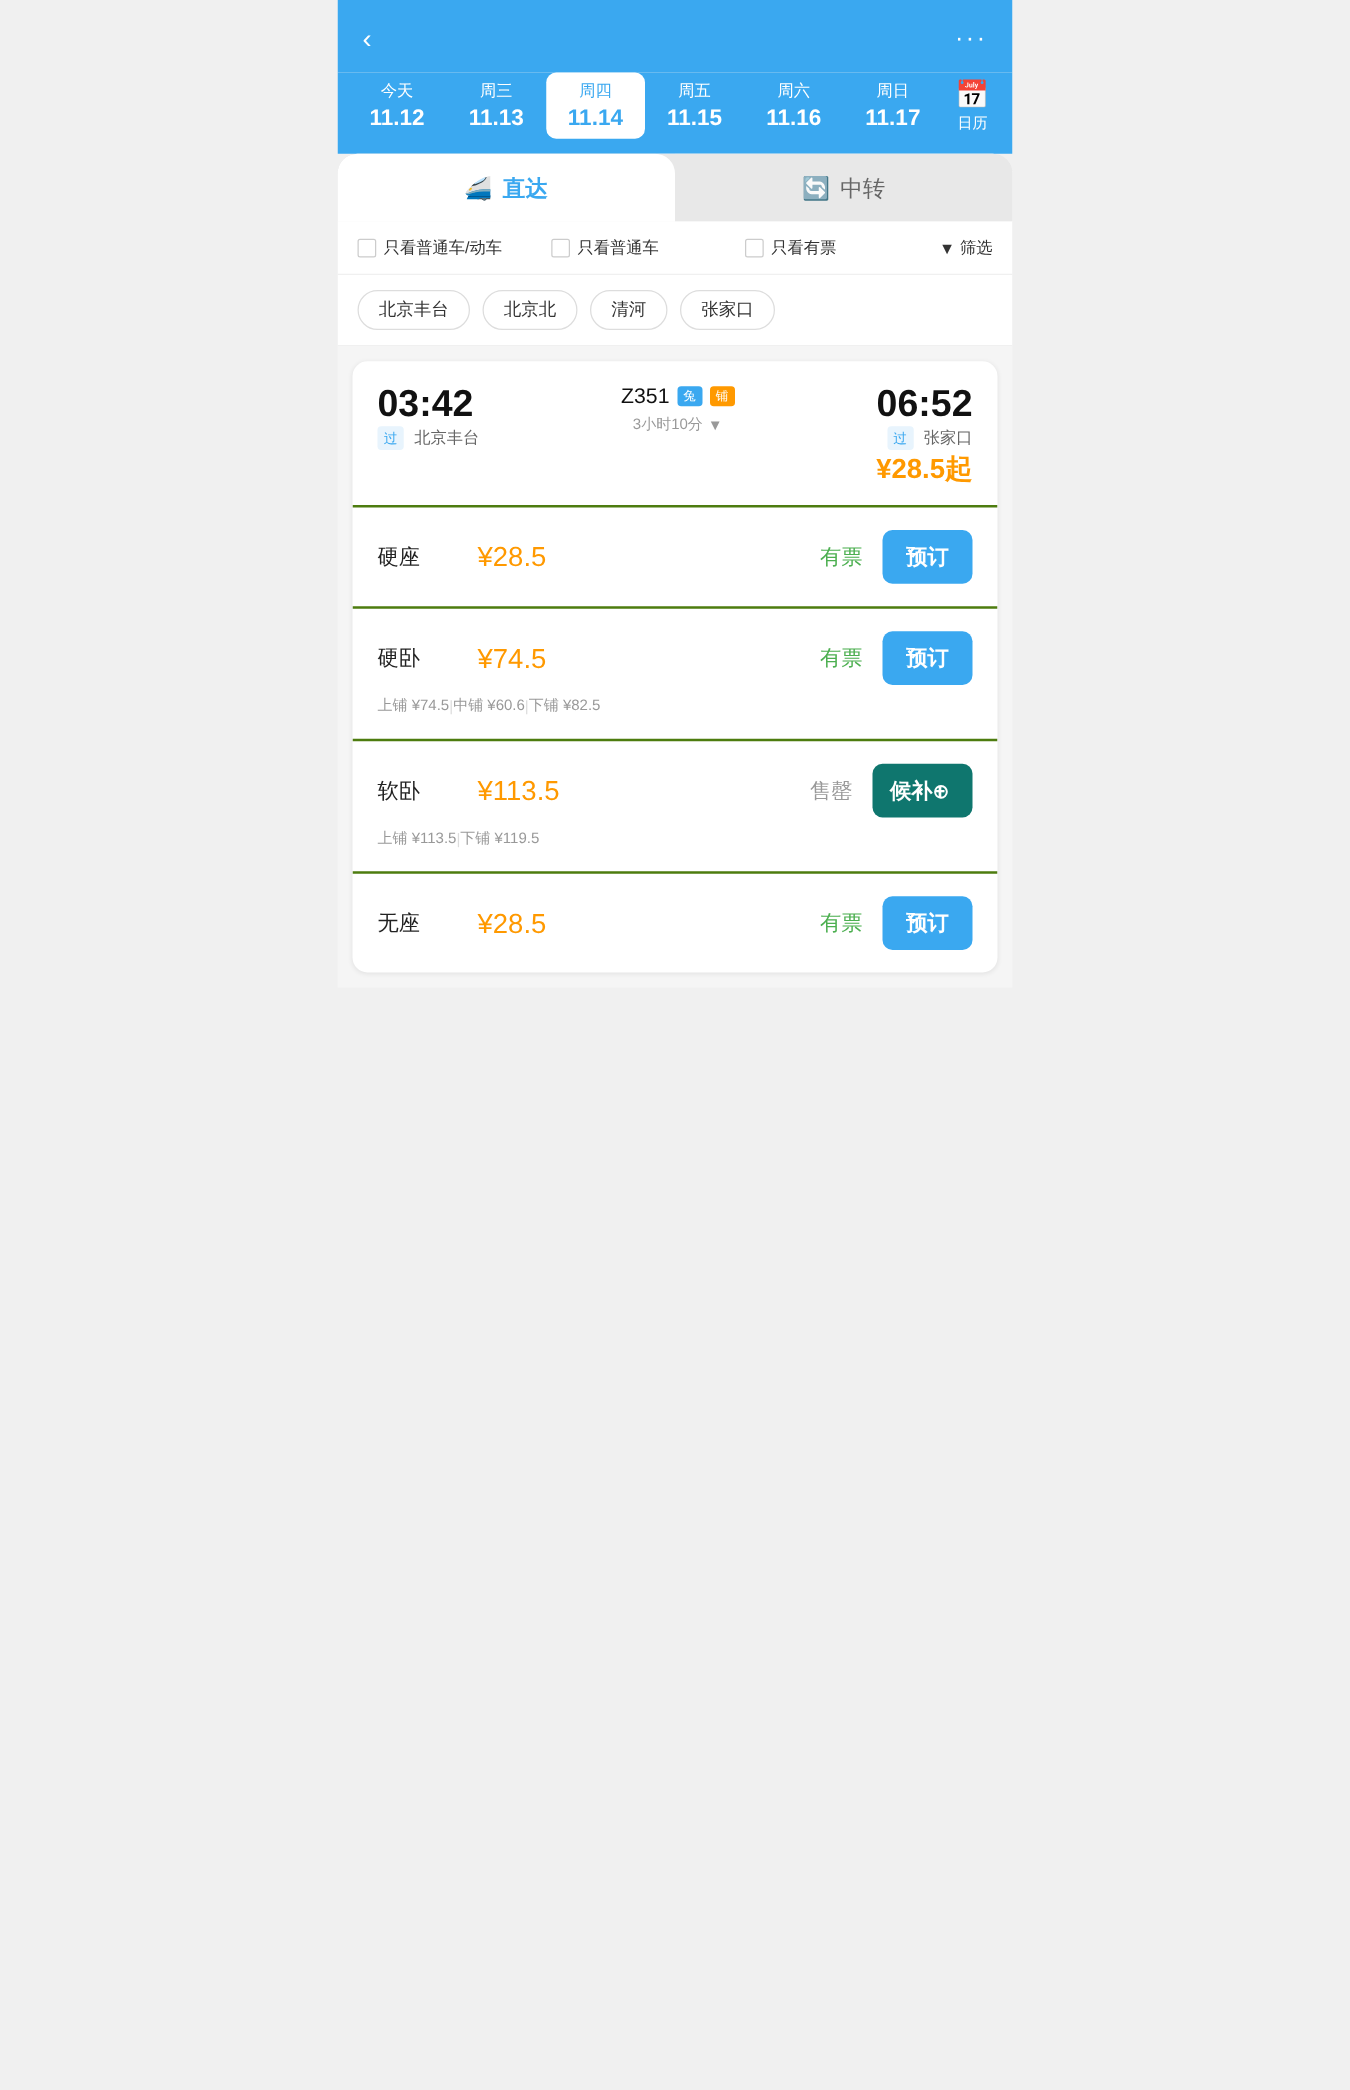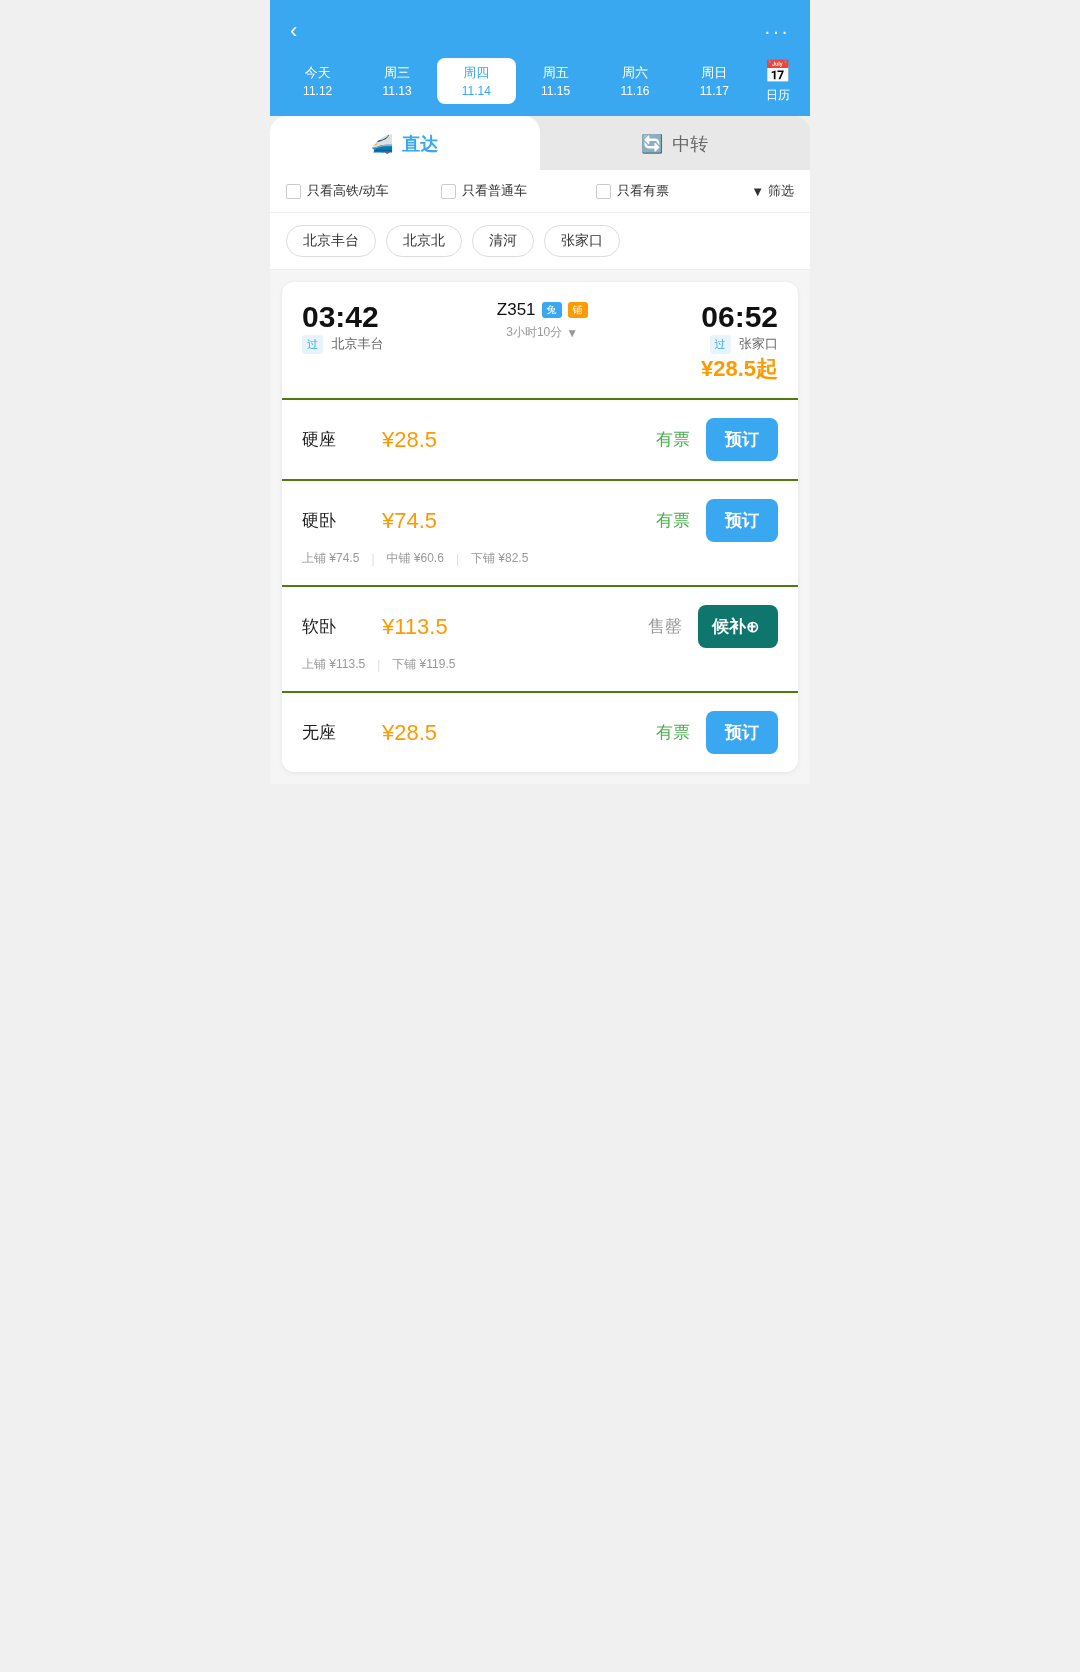--- a/index.html
+++ b/index.html
@@ -60,22 +60,22 @@
     }
     .date-item.active {
       background: white;
       color: #3aa8f0;
     }
     .date-item .day-label {
       font-size: 13px;
       margin-bottom: 2px;
     }
     .date-item .date-num {
-      font-size: 12px;
-      font-weight: 400;
+      font-size: 18px;
+      font-weight: 700;
     }
     .date-calendar {
       width: 48px;
       text-align: center;
       color: white;
       cursor: pointer;
     }
     .date-calendar .cal-icon {
       font-size: 22px;
       display: block;
@@ -301,21 +301,20 @@
       min-width: 80px;
       display: flex;
       align-items: center;
       gap: 4px;
     }
     .seat-sub {
       margin-top: 8px;
       font-size: 12px;
       color: #999;
       display: flex;
-      gap: 12px;
       align-items: center;
     }
     .seat-sub-divider {
       color: #ddd;
     }
   </style>
 </head>
 <body>
 
 <div class="app-container">
@@ -368,21 +367,21 @@
       </div>
       <div class="tab">
         <span>🔄</span>
         <span>中转</span>
       </div>
     </div>
 
     <div class="filters">
       <div class="filter-item">
         <div class="filter-checkbox"></div>
-        <span>只看高铁/动车</span>
+        <span>只看普通车/动车</span>
       </div>
       <div class="filter-item">
         <div class="filter-checkbox"></div>
         <span>只看普通车</span>
       </div>
       <div class="filter-item">
         <div class="filter-checkbox"></div>
         <span>只看有票</span>
       </div>
       <div class="filter-select">

